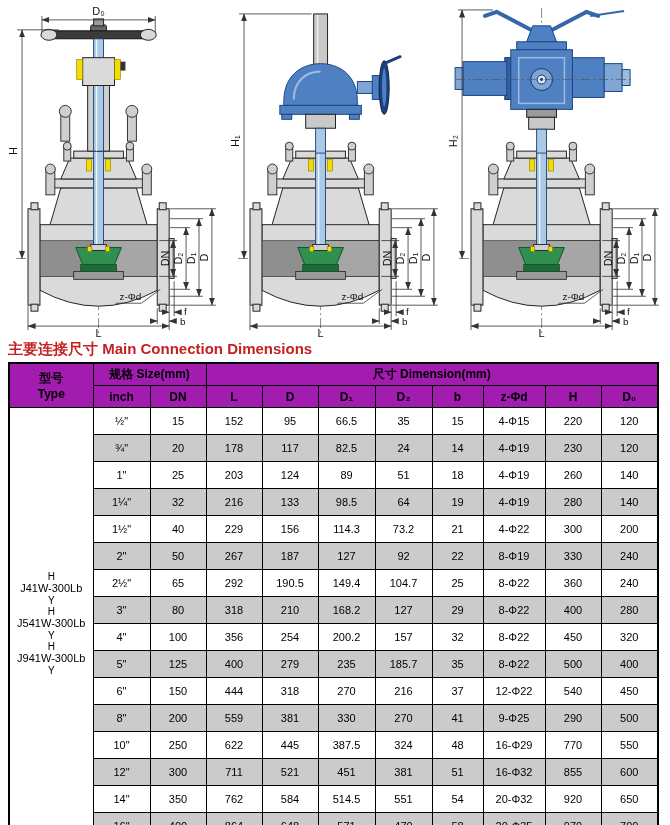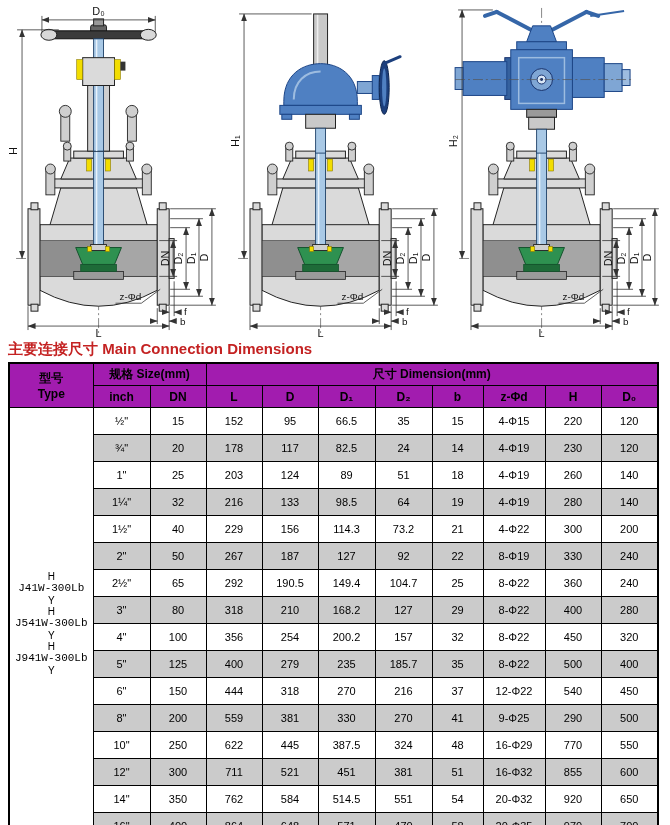--- a/index.html
+++ b/index.html
@@ -22,21 +22,21 @@
 
   .section-title{color:#c42222;font-weight:bold;font-size:15px;margin:2px 0 4px 8px;line-height:18px;}
 
   table.dims{border-collapse:collapse;margin-left:8px;table-layout:fixed;border:2px solid #000;}
   table.dims th,table.dims td{border:1px solid #000;text-align:center;vertical-align:middle;padding:0;}
   table.dims th{background:#a21caf;font-size:12px;font-weight:bold;height:21px;}
   table.dims tbody td{font-size:11px;height:26px;background:#fff;}
   table.dims tr.alt td{background:#cbcbcb;}
   td.type-cell{background:#fff !important;font-size:11px;line-height:12px;}
   .type-top{font-size:10px;line-height:11px;}
-  .type-mid{font-size:11px;line-height:13px;font-family:Liberation Mono, monospace;}
+  .type-mid{font-size:11px;line-height:13px;}
 </style>
 </head>
 <body>
 
 <svg width="0" height="0" style="position:absolute" aria-hidden="true">
   <defs>
     <marker id="ar" viewBox="0 0 10 10" refX="9.5" refY="5" markerWidth="10" markerHeight="10" orient="auto-start-reverse">
       <path d="M0,1.2 L10,5 L0,8.8 Z" fill="#333"></path>
     </marker>
     <g id="gBody">

